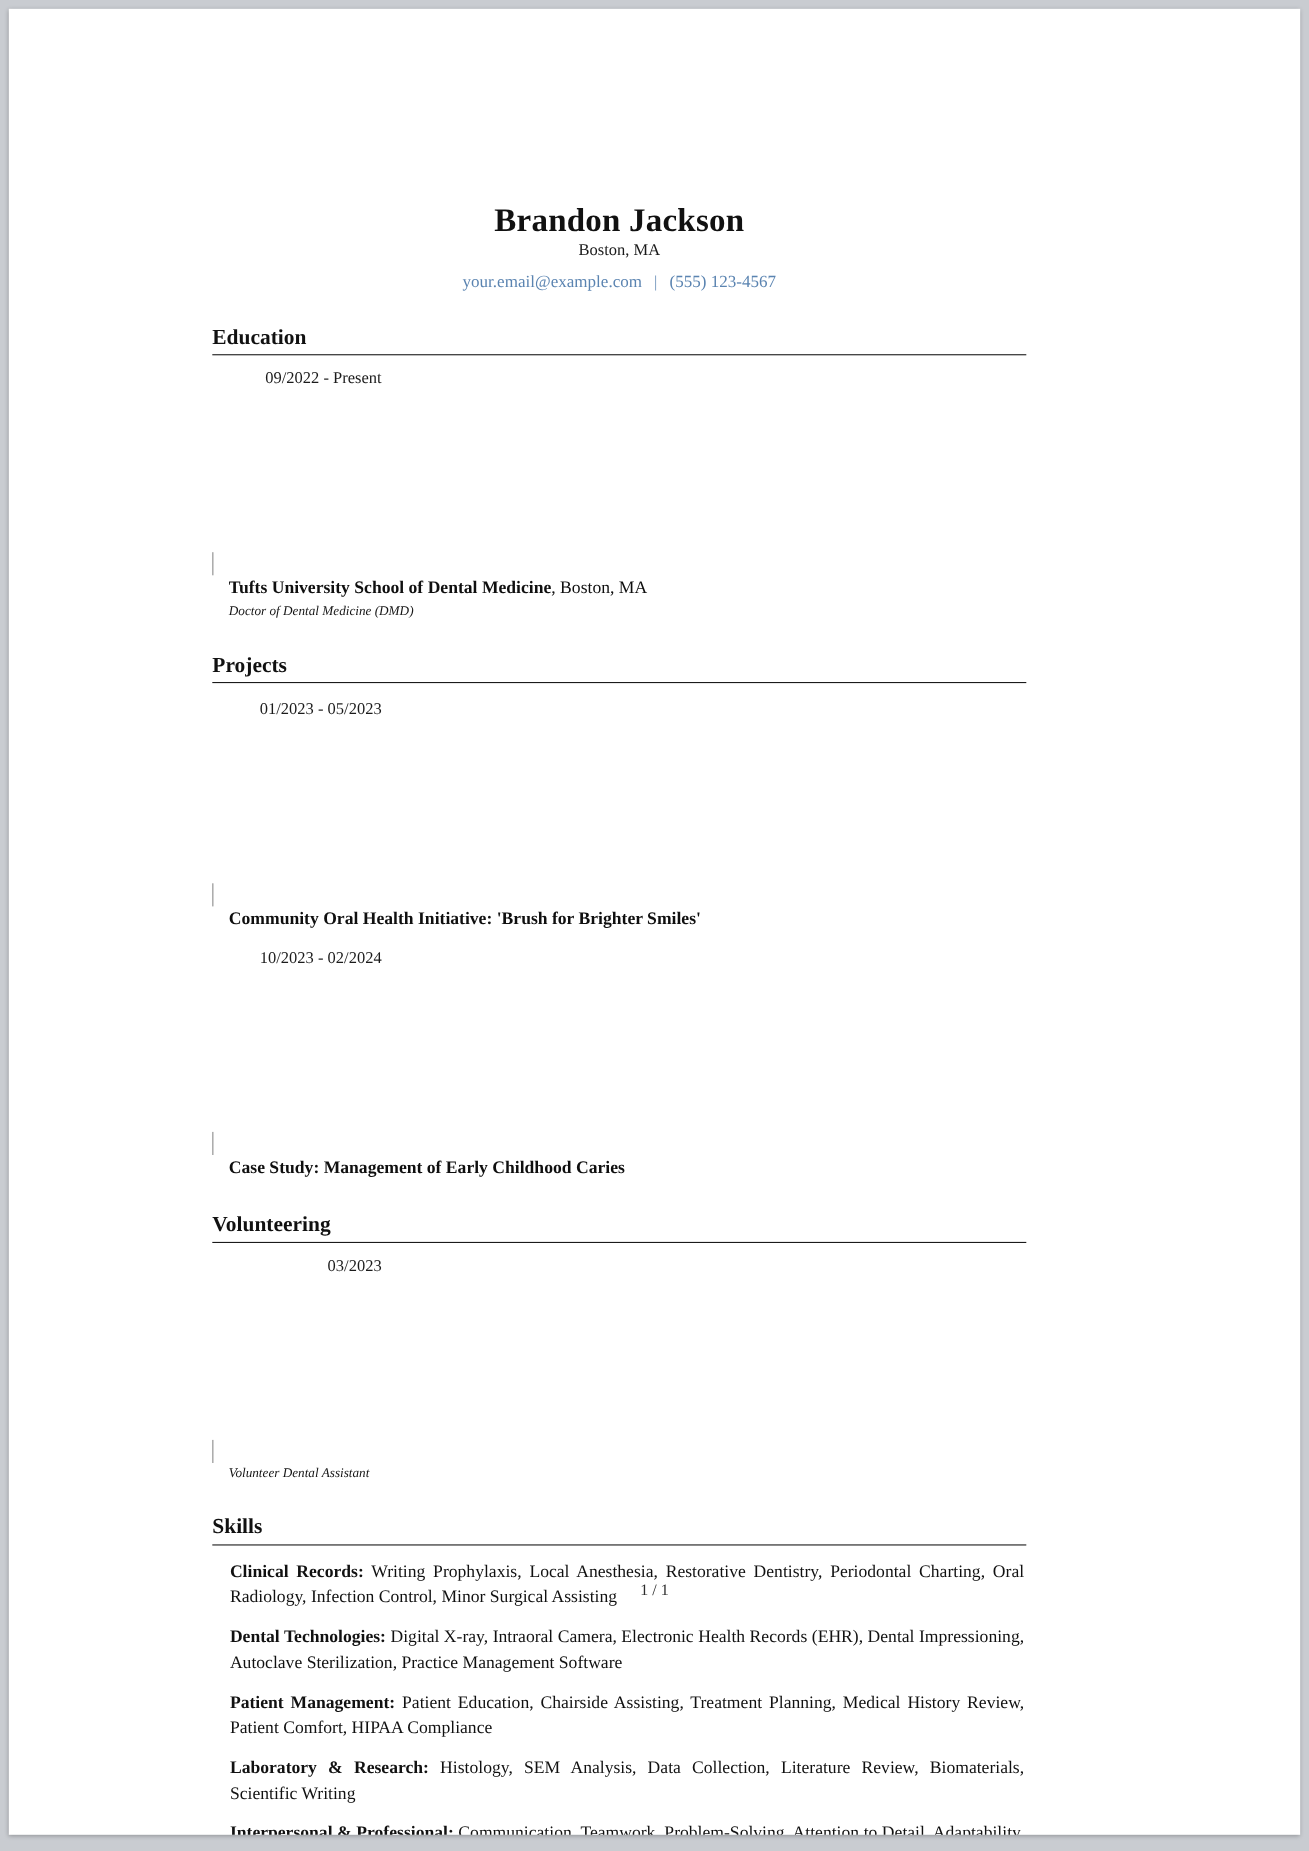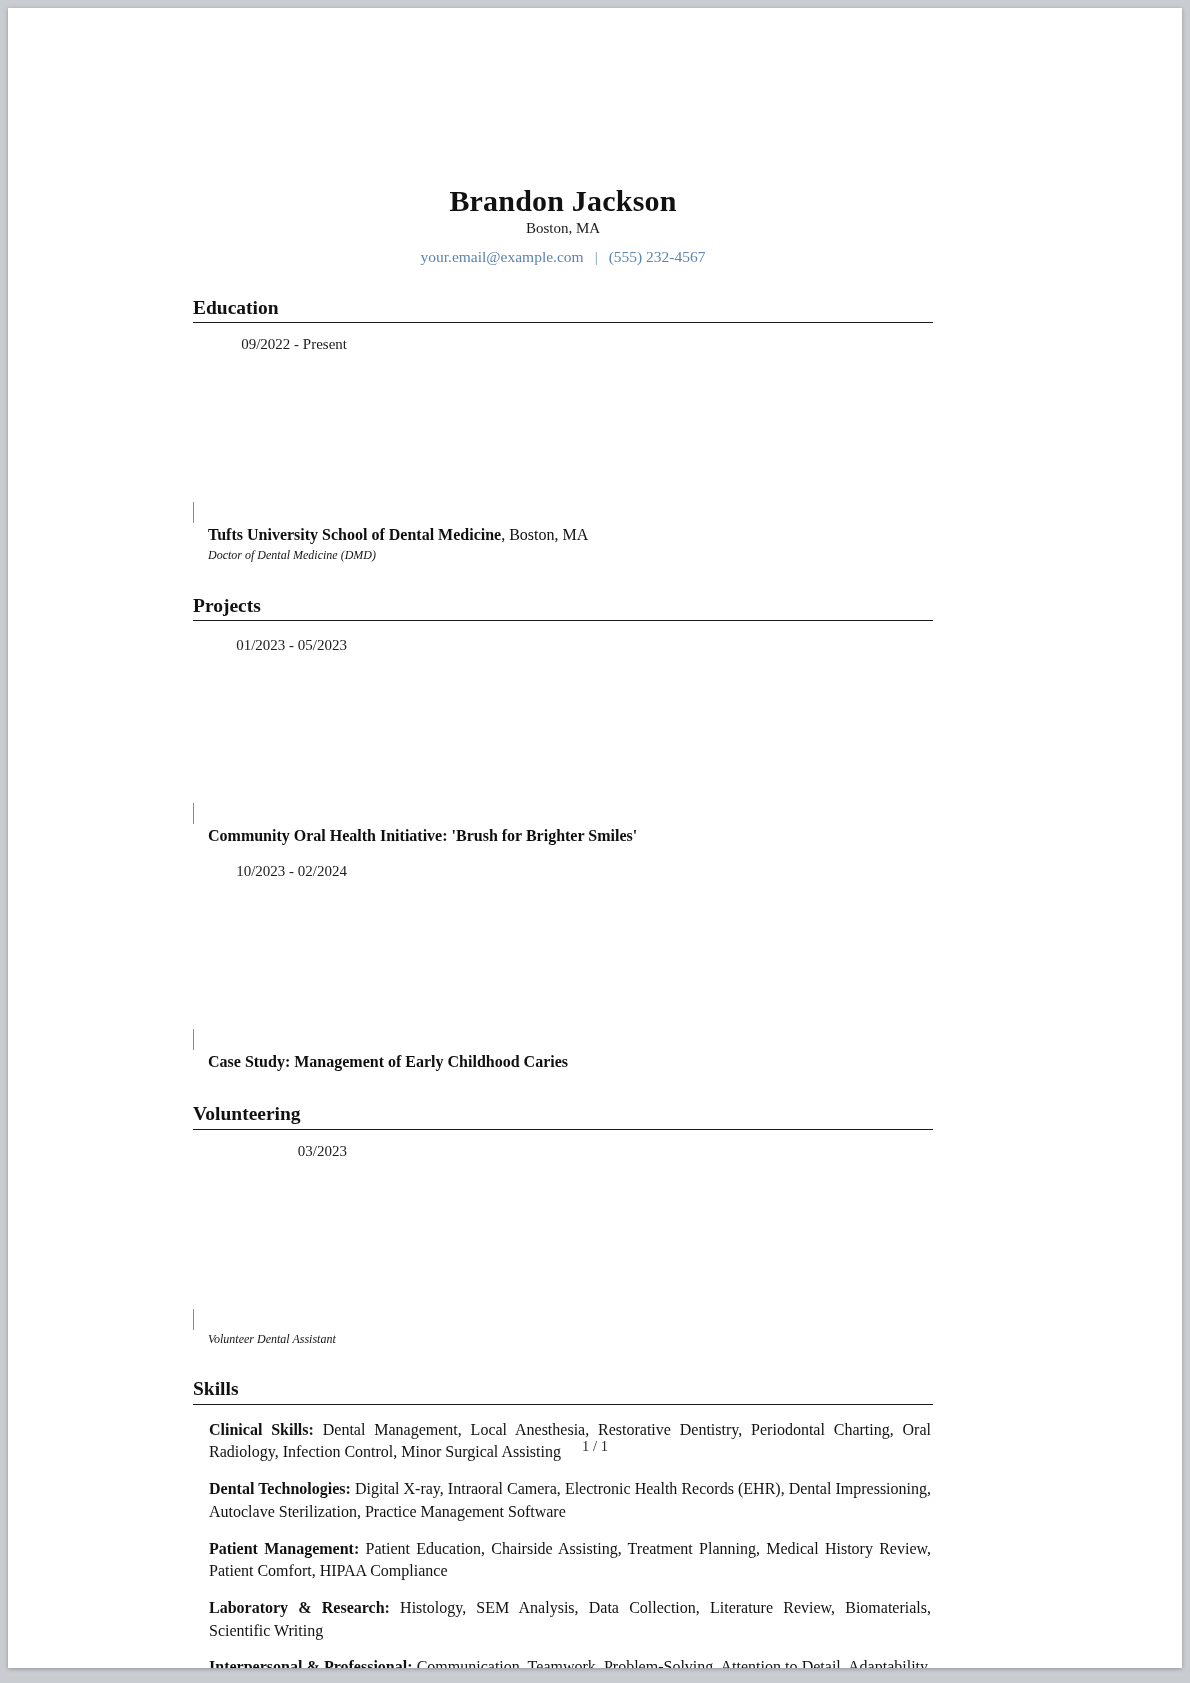--- a/index.html
+++ b/index.html
@@ -175,21 +175,21 @@
 </head>
 <body>
 
 <div class="viewport">
   <div class="page">
     <div class="content">
 
       <div class="resume-name">Brandon Jackson</div>
       <div class="resume-location">Boston, MA</div>
       <div class="contact-row">
-        <a class="contact-link" href="#">your.email@example.com</a><span class="contact-sep">|</span><a class="contact-link" href="#">(555) 232-4567</a>
+        <a class="contact-link" href="#">your.email@example.com</a><span class="contact-sep">|</span><a class="contact-link" href="#">(555) 123-4567</a>
       </div>
 
       <div class="section">
         <div class="section-title">Education</div>
         <div class="section-rule"></div>
 
         <div class="entry">
           <div class="entry-date">09/2022 - Present</div>
           <div class="entry-divider"></div>
           <div class="entry-body">
@@ -231,22 +231,22 @@
             <div class="entry-line2">Volunteer Dental Assistant</div>
           </div>
         </div>
       </div>
 
       <div class="section">
         <div class="section-title">Skills</div>
         <div class="section-rule"></div>
 
         <div class="skills-list">
-          <div class="skill-row"><span class="skill-cat">Clinical Skills:</span>
-            <span>Dental Management, Local Anesthesia, Restorative Dentistry, Periodontal Charting, Oral Radiology, Infection Control, Minor Surgical Assisting</span></div>
+          <div class="skill-row"><span class="skill-cat">Clinical Records:</span>
+            <span>Writing Prophylaxis, Local Anesthesia, Restorative Dentistry, Periodontal Charting, Oral Radiology, Infection Control, Minor Surgical Assisting</span></div>
 
           <div class="skill-row"><span class="skill-cat">Dental Technologies:</span>
             <span>Digital X-ray, Intraoral Camera, Electronic Health Records (EHR), Dental Impressioning, Autoclave Sterilization, Practice Management Software</span></div>
 
           <div class="skill-row"><span class="skill-cat">Patient Management:</span>
             <span>Patient Education, Chairside Assisting, Treatment Planning, Medical History Review, Patient Comfort, HIPAA Compliance</span></div>
 
           <div class="skill-row"><span class="skill-cat">Laboratory &amp; Research:</span>
             <span>Histology, SEM Analysis, Data Collection, Literature Review, Biomaterials, Scientific Writing</span></div>
 

